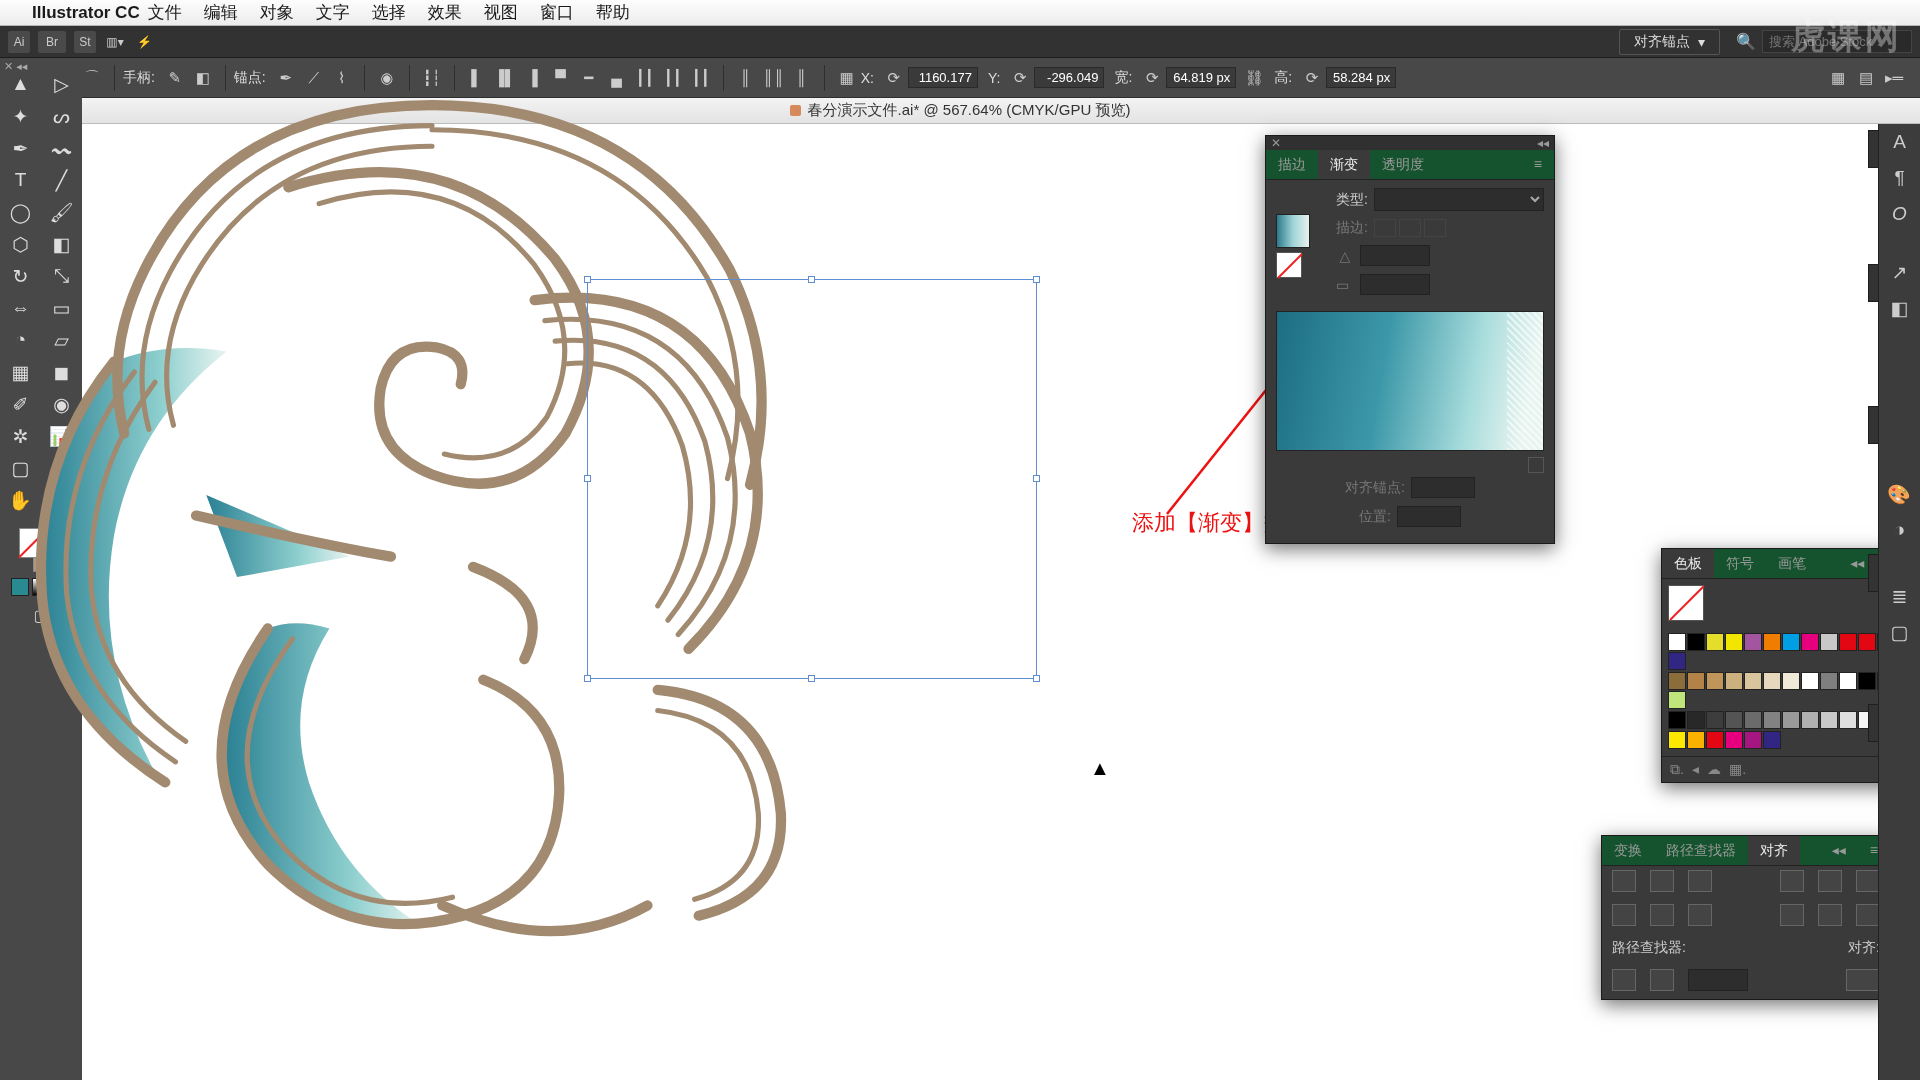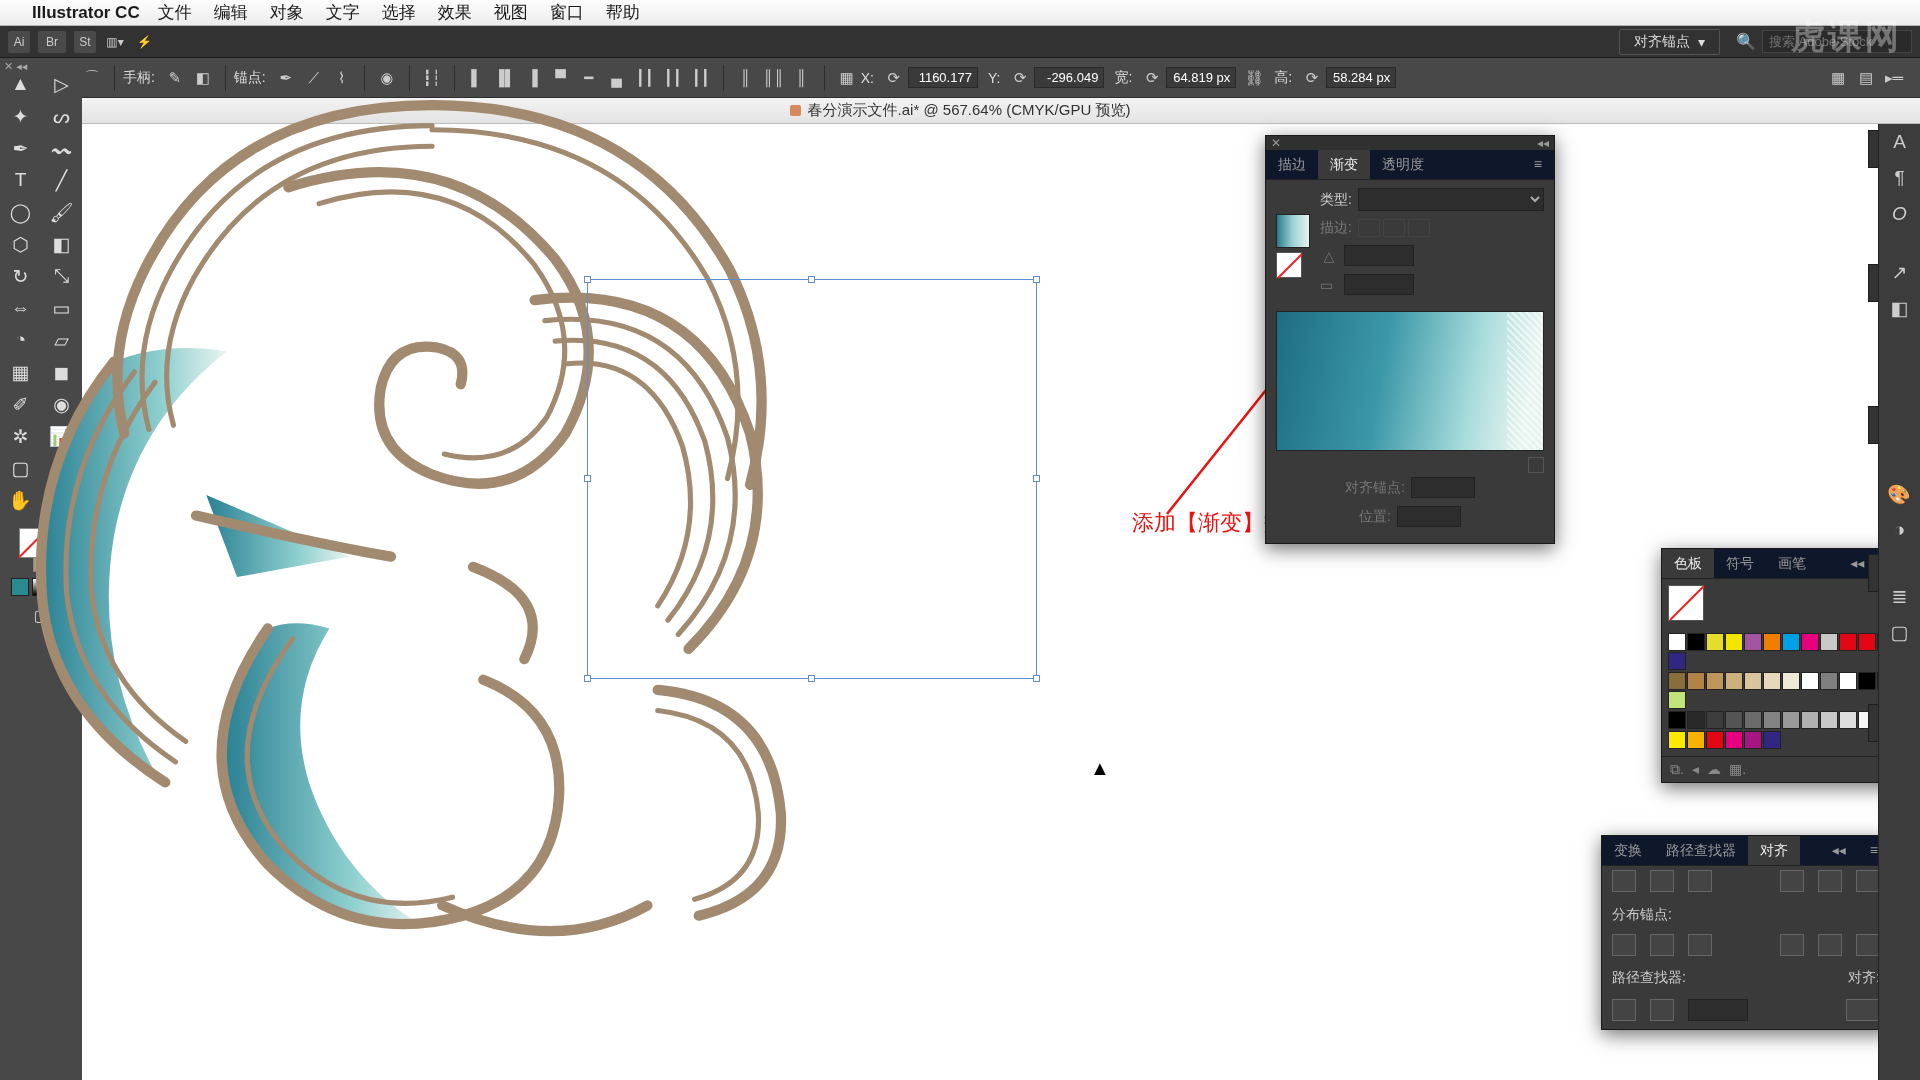--- a/index.html
+++ b/index.html
@@ -1,19 +1,19 @@
 <!DOCTYPE html>
 <html><head>
 <meta charset="utf-8">
 <style>
 *{margin:0;padding:0;box-sizing:border-box;font-family:"Helvetica Neue",Arial,"Microsoft YaHei",sans-serif;-webkit-font-smoothing:antialiased}
 body{width:1920px;height:1080px;background:#323232;overflow:hidden;position:relative}
 .menubar{height:26px;background:linear-gradient(#fdfdfd,#ececec);display:flex;align-items:center;color:#1a1a1a;font-size:17px;padding-left:14px;border-bottom:1px solid #b5b5b5}
 .menubar .apple{font-size:19px;margin-right:18px}
-.menubar .appname{font-weight:700;margin-right:18px}
+.menubar .appname{font-weight:700;margin-right:8px}
 .menubar .mitem{margin-right:22px;cursor:default}
 .appbar{height:32px;background:#323232;display:flex;align-items:center;padding:0 8px;border-bottom:1px solid #1d1d1d}
 .appbar .sq{width:22px;height:22px;background:#4a4a4a;margin-right:8px;color:#ccc;display:flex;align-items:center;justify-content:center;font-size:12px;border-radius:2px}
 .appbar .spacer{flex:1}
 .appbar .basic{color:#ddd;font-size:14px;padding:3px 14px;border:1px solid #555;border-radius:2px;display:flex;align-items:center;gap:8px}
 .appbar .search{display:flex;align-items:center;margin-left:10px}
 .appbar .search input{background:#2a2a2a;border:1px solid #444;color:#777;font-size:13px;padding:3px 6px;width:150px}
 .ctrlbar{height:40px;background:#484848;display:flex;align-items:center;padding:0 12px;color:#ddd;font-size:14px;border-bottom:1px solid #2d2d2d}
 .ctrlbar .lbl{margin-right:6px}
 .ctrlbar .ic{width:24px;height:24px;display:flex;align-items:center;justify-content:center;color:#ccc;margin:0 2px;font-size:15px}
@@ -41,21 +41,21 @@
 .toolbox .tool{width:41px;height:32px;display:flex;align-items:center;justify-content:center;color:#ddd;font-size:19px;cursor:default;position:relative}
 .toolbox .fills{padding:8px 8px 4px}
 .toolbox .fillbox{position:relative;width:44px;height:44px;margin:4px auto}
 .toolbox .fillfront{position:absolute;width:30px;height:30px;background:#fff;border:1px solid #888;left:0;top:0}
 .toolbox .fillfront::after{content:"";position:absolute;left:-2px;top:28px;width:40px;height:2px;background:#e22;transform:rotate(-45deg);transform-origin:left top}
 .toolbox .fillback{position:absolute;width:30px;height:30px;background:#b19878;border:1px solid #888;right:0;bottom:0}
 .toolbox .swrow{display:flex;gap:3px;justify-content:center;margin-top:6px}
 .toolbox .sw{width:18px;height:18px;border:1px solid #222}
 .panel{position:absolute;background:#3a3a3a;border:1px solid #1a1a1a;box-shadow:0 5px 18px rgba(0,0,0,.55);color:#ccc;font-size:14px}
 .panel .phead{height:14px;background:#303030;display:flex;align-items:center;justify-content:space-between;padding:0 5px;font-size:12px;color:#999}
-.panel .ptabs{display:flex;background:#0f172a;border-bottom:1px solid #222;height:30px}
+.panel .ptabs{display:flex;background:#14532d;border-bottom:1px solid #222;height:30px}
 .panel .ptab{padding:6px 12px;font-size:14px;color:#999;cursor:default}
 .panel .ptab.on{background:#3a3a3a;color:#eee}
 .gradpanel{left:1265px;top:135px;width:290px}
 .gradpanel .body{padding:8px 10px}
 .gradpanel .row{display:flex;align-items:center;margin-bottom:8px;font-size:14px}
 .gradpanel .gprev{width:34px;height:34px;background:linear-gradient(90deg,#2c7a8c,#9fd4d6,#e7f1ee);border:1px solid #222;margin-right:10px}
 .gradpanel .noneStroke{width:26px;height:26px;background:#fff;position:relative;border:1px solid #555;margin-top:4px}
 .gradpanel .noneStroke::after{content:"";position:absolute;width:34px;height:2px;background:#e22;transform:rotate(-45deg);left:-4px;top:12px}
 .gradpanel select,.gradpanel input{background:#2d2d2d;border:1px solid #222;color:#aaa;font-size:13px;padding:2px 4px}
 .gradpanel .bigprev{height:140px;margin:8px 0 6px;background:linear-gradient(100deg,#1d6d82 0%,#3c98a8 40%,#a7dcdc 72%,#e7f4f0 92%);position:relative;border:1px solid #222}
@@ -308,21 +308,21 @@
     <div class="ptab">透明度</div>
     <div style="flex:1"></div>
       <div class="ptab">≡</div>
   </div>
   <div class="body">
     <div class="row">
       <div>
         <div class="gprev"></div>
         <div class="noneStroke"></div>
       </div>
-      <div style="flex:1;margin-left:0">
+      <div style="flex:1;margin-left:16px">
         <div class="row">
             <span>类型:</span>
             <select style="flex:1;margin-left:6px"><option></option></select>
           </div>
         <div class="row" style="color:#777">
             <span>描边:</span>
           <span class="ic" style="margin-left:6px;border:1px solid #444;width:22px;height:18px;display:inline-block"></span>
           <span class="ic" style="border:1px solid #444;width:22px;height:18px;display:inline-block;margin-left:3px"></span>
           <span class="ic" style="border:1px solid #444;width:22px;height:18px;display:inline-block;margin-left:3px"></span>
         </div>
@@ -437,21 +437,20 @@
   </div>
   <div class="irow">
     <div class="ai"></div>
       <div class="ai"></div>
       <div class="ai"></div>
     <div style="flex:1"></div>
     <div class="ai"></div>
       <div class="ai"></div>
       <div class="ai"></div>
   </div>
-  <div class="sect">分布锚点:</div>
   <div class="irow">
     <div class="ai"></div>
       <div class="ai"></div>
       <div class="ai"></div>
     <div style="flex:1"></div>
     <div class="ai"></div>
       <div class="ai"></div>
       <div class="ai"></div>
   </div>
   <div class="lastrow">

